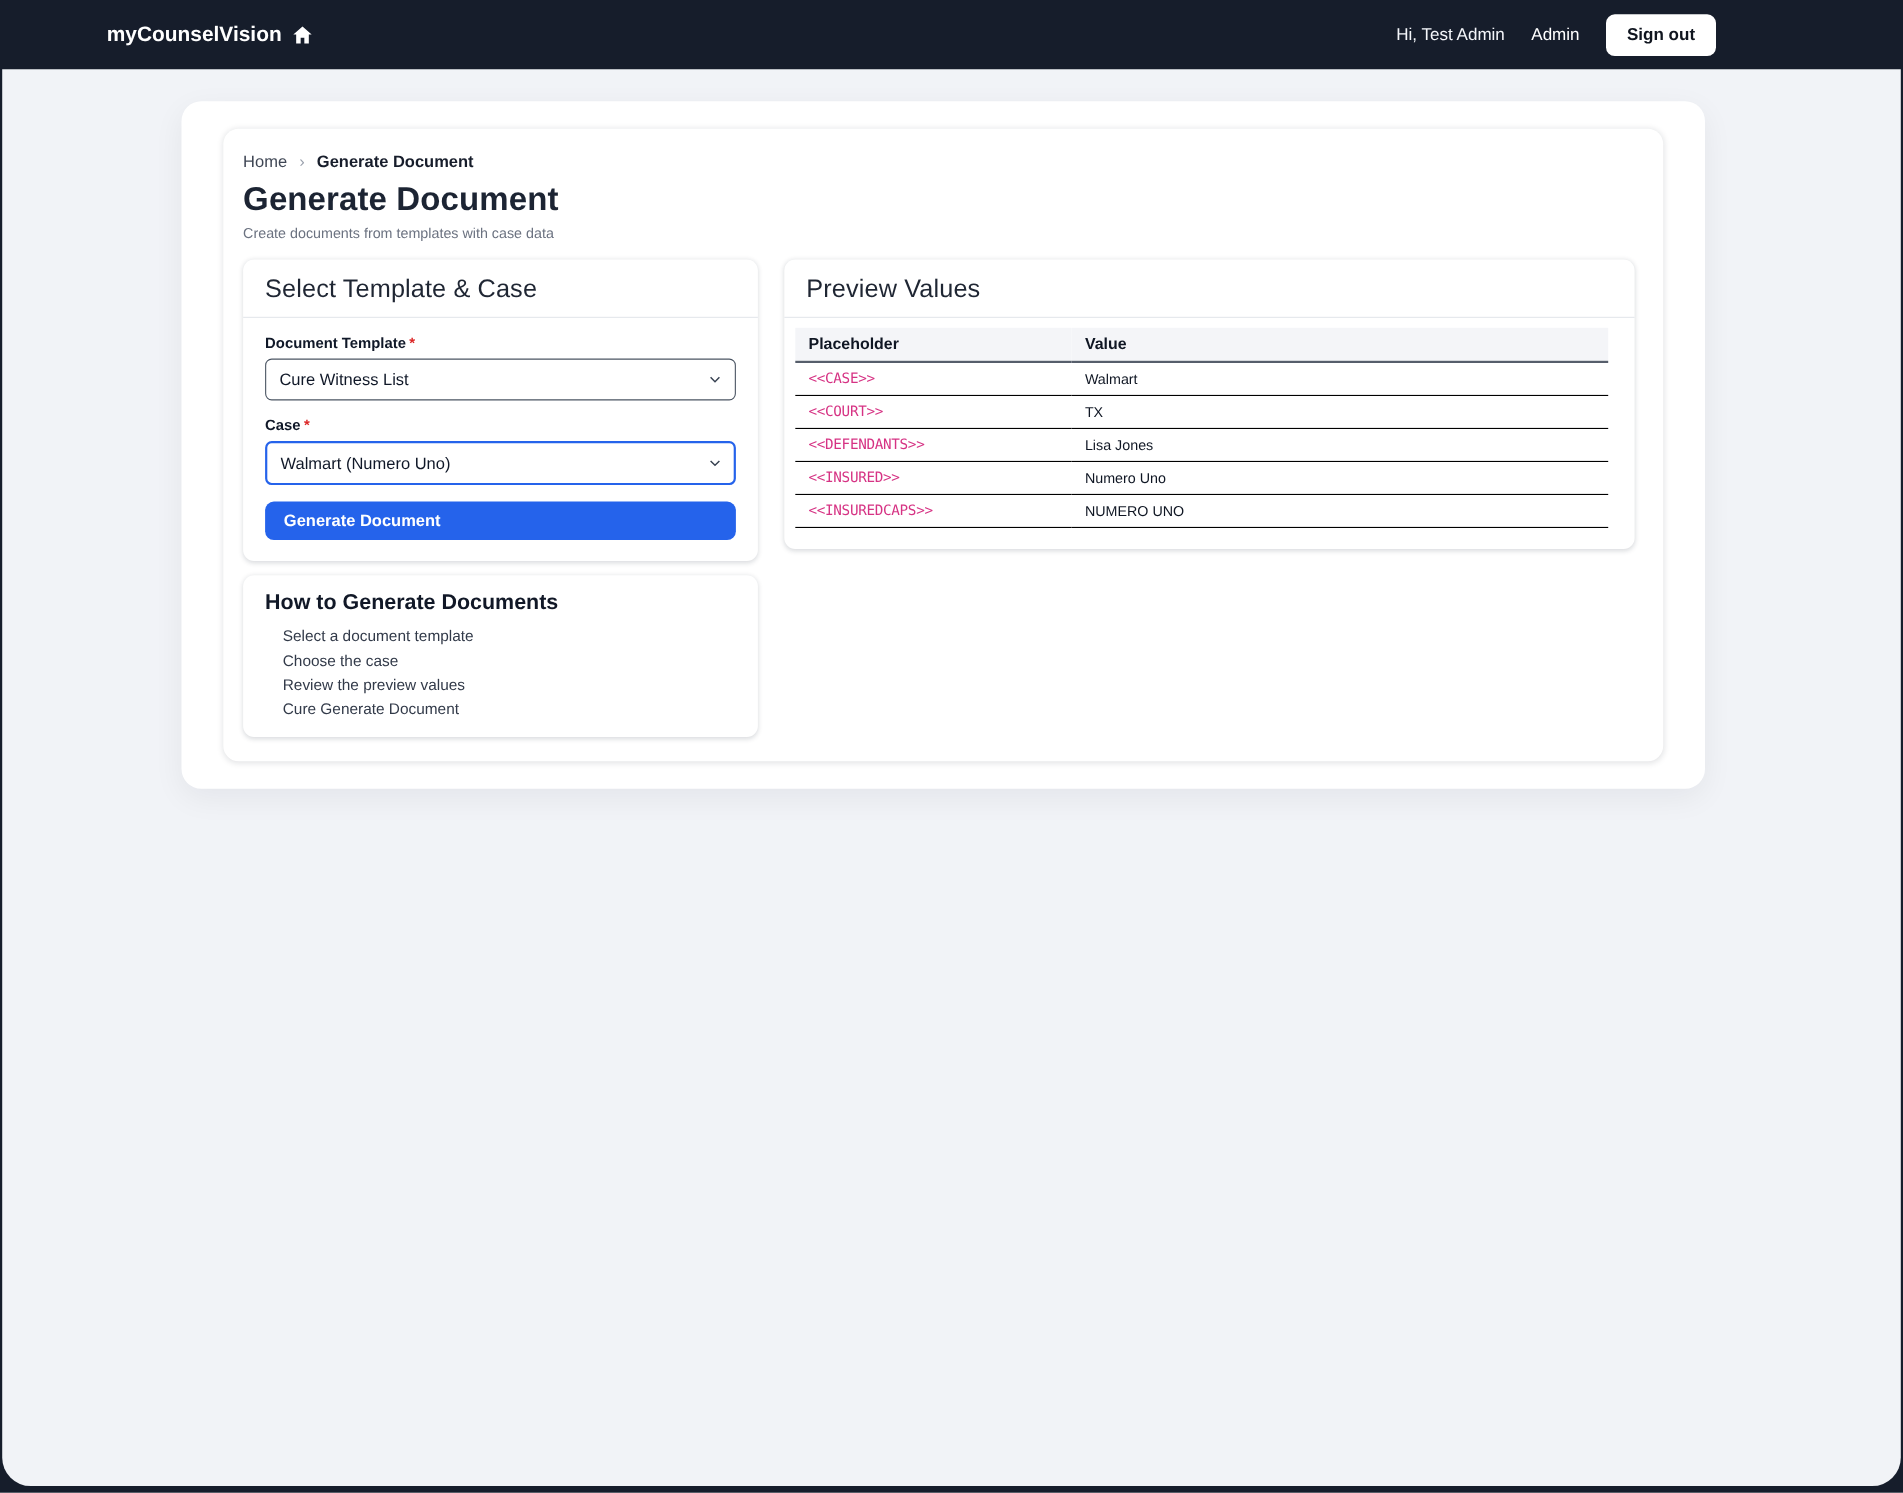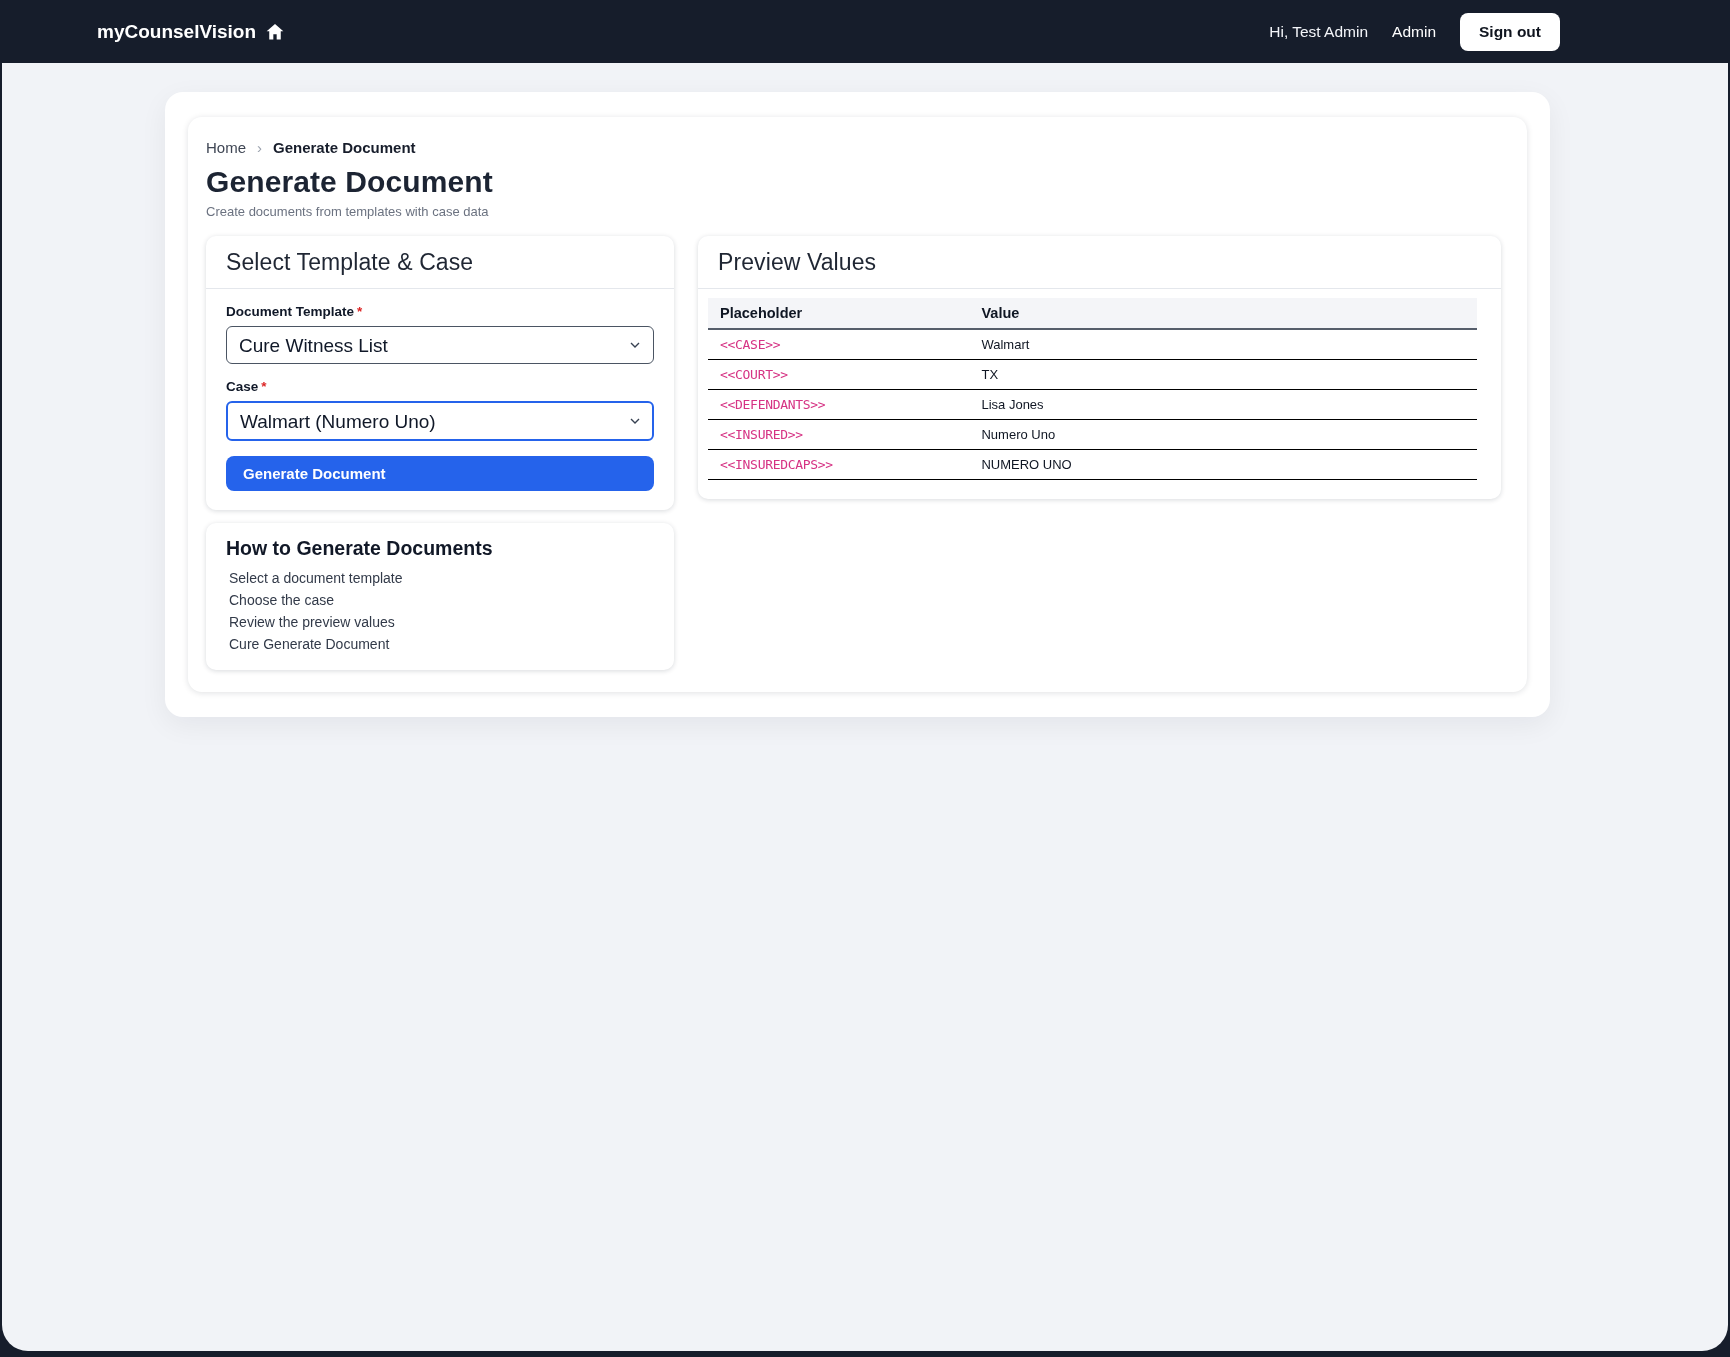--- a/index.html
+++ b/index.html
@@ -52,21 +52,21 @@
     border-radius: 0 0 26px 26px;
   }
   .outer-card {
     position: relative;
     top: 29px;
     margin-left: 163px;
     width: 1385px;
     background: #ffffff;
     border-radius: 18px;
     box-shadow: 0 8px 28px rgba(15, 23, 42, 0.06);
-    padding: 25px 23px;
+    padding: 25px 38px;
   }
   .inner-card {
     background: #ffffff;
     border-radius: 14px;
     box-shadow: 0 1px 6px rgba(15, 23, 42, 0.13);
     padding: 18px 26px 22px 18px;
   }
 
   
   .breadcrumb { display: flex; align-items: center; gap: 11px; font-size: 15px; margin-top: 4px; }
@@ -95,21 +95,21 @@
   .req { color: #dc2626; margin-left: 3px; }
   .select-wrap { position: relative; margin-bottom: 15px; }
   .select-wrap select {
     width: 100%;
     height: 38px;
     appearance: none;
     -webkit-appearance: none;
     border: 1px solid #4b5563;
     border-radius: 6px;
     background: #ffffff;
-    font-size: 19px;
+    font-size: 15px;
     color: #101828;
     padding: 0 36px 0 12px;
     font-family: inherit;
     cursor: pointer;
   }
   .select-wrap select.focused { border: 2px solid #2563eb; height: 40px; }
   .chevron {
     position: absolute; right: 11px; top: 50%;
     transform: translateY(-50%);
     pointer-events: none;
@@ -129,21 +129,21 @@
     border-radius: 8px;
     text-align: left;
     padding-left: 17px;
     margin-top: 14px;
     cursor: pointer;
   }
 
   
   .howto-body { padding: 14px 20px 17px; }
   .howto-heading { font-size: 19.5px; font-weight: 700; color: #111827; margin-bottom: 9px; }
-  .steps { margin-left: 3px; display: flex; flex-direction: column; gap: 4px; }
+  .steps { margin-left: 16px; display: flex; flex-direction: column; gap: 4px; }
   .step { font-size: 14px; color: #323a49; line-height: 18px; }
 
   
   .table-wrap { padding: 9px 24px 19px 10px; }
   table { width: 100%; border-collapse: collapse; }
   th {
     background: #f4f5f8;
     text-align: left;
     font-size: 14.5px;
     font-weight: 700;

